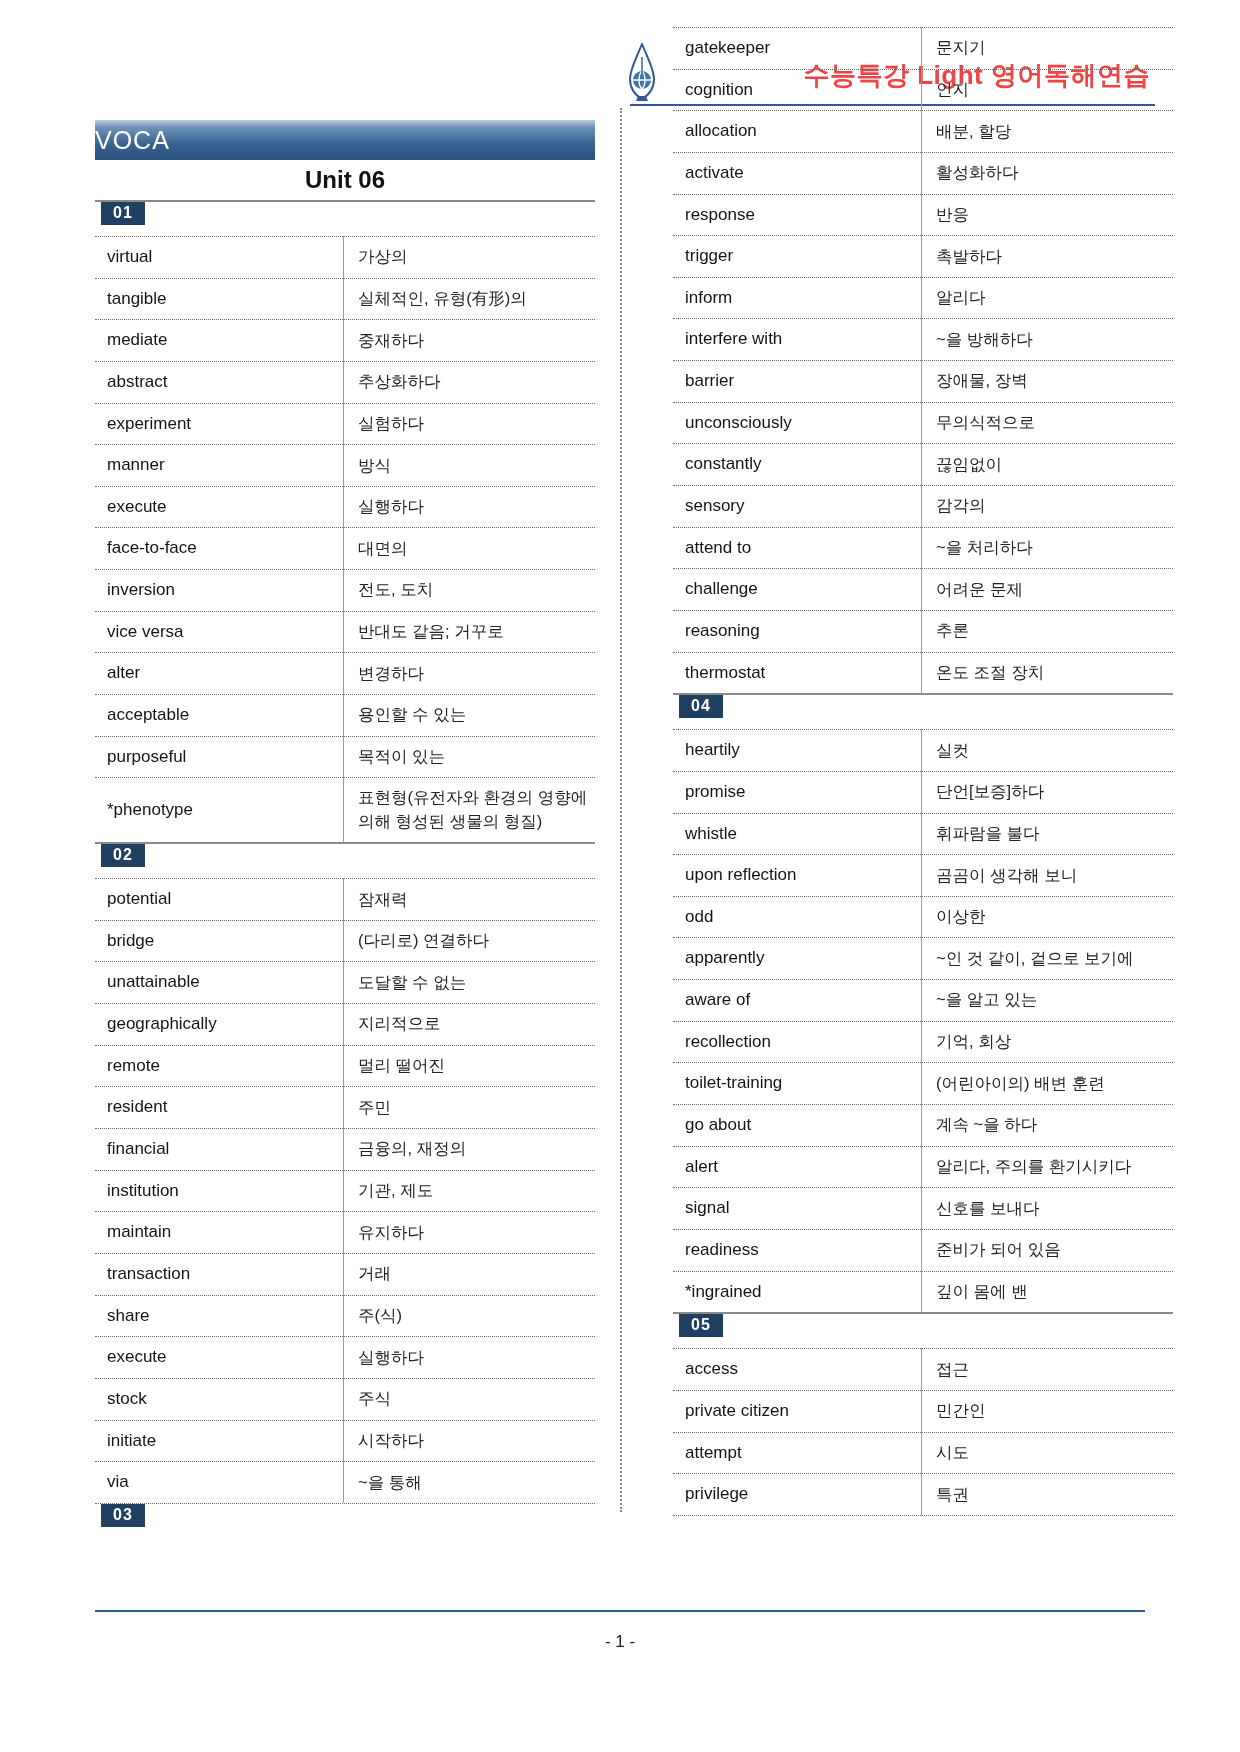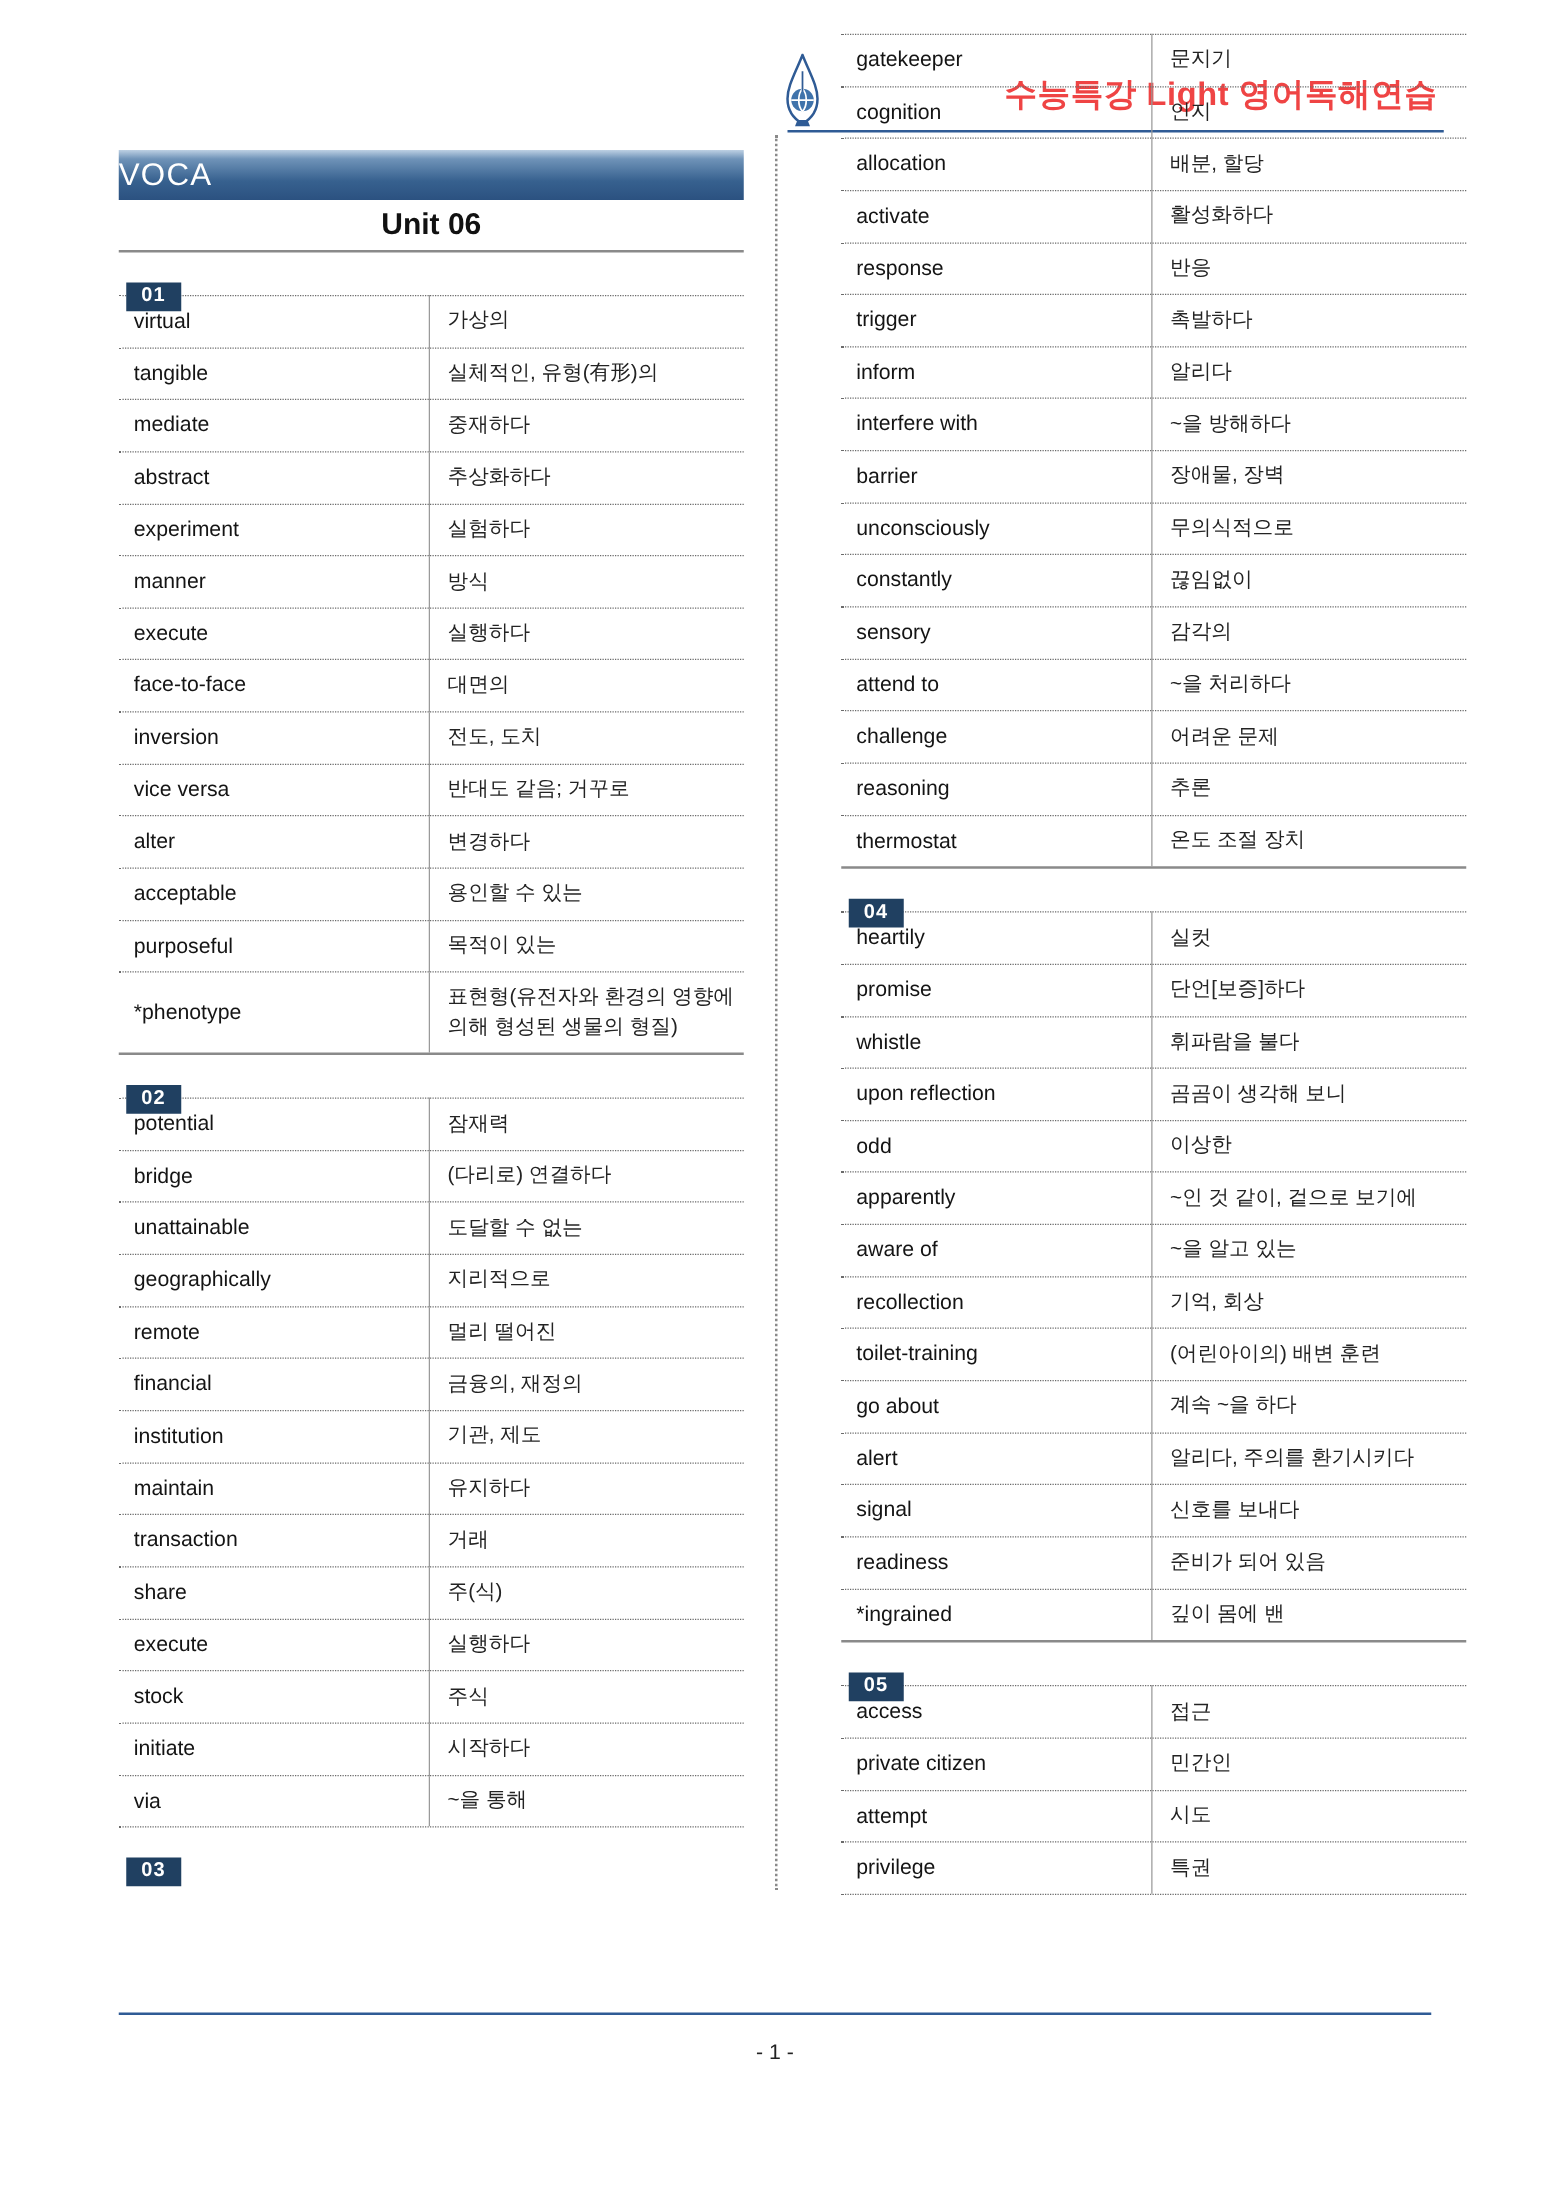--- a/index.html
+++ b/index.html
@@ -92,21 +92,21 @@
     text-align: center;
     font-size: 24px;
     font-weight: bold;
     color: #111;
     border-bottom: 2px solid #8a8a8a;
   }
 
   
   .sec-head {
     height: 34px;
-    padding-top: 24px;
+    padding-top: 0;
     box-sizing: border-box;
   }
   .sec-badge {
     display: inline-block;
     background: #204061;
     color: #ffffff;
     font-size: 16px;
     font-weight: bold;
     padding: 2px 12px 3px 12px;
     letter-spacing: 1px;
@@ -274,20 +274,24 @@
             </tr>
             <tr>
               <td class="term">geographically</td>
               <td class="mean">지리적으로</td>
             </tr>
             <tr>
               <td class="term">remote</td>
               <td class="mean">멀리 떨어진</td>
             </tr>
             <tr>
+              <td class="term">resident</td>
+              <td class="mean">주민</td>
+            </tr>
+            <tr>
               <td class="term">financial</td>
               <td class="mean">금융의, 재정의</td>
             </tr>
             <tr>
               <td class="term">institution</td>
               <td class="mean">기관, 제도</td>
             </tr>
             <tr>
               <td class="term">maintain</td>
               <td class="mean">유지하다</td>

